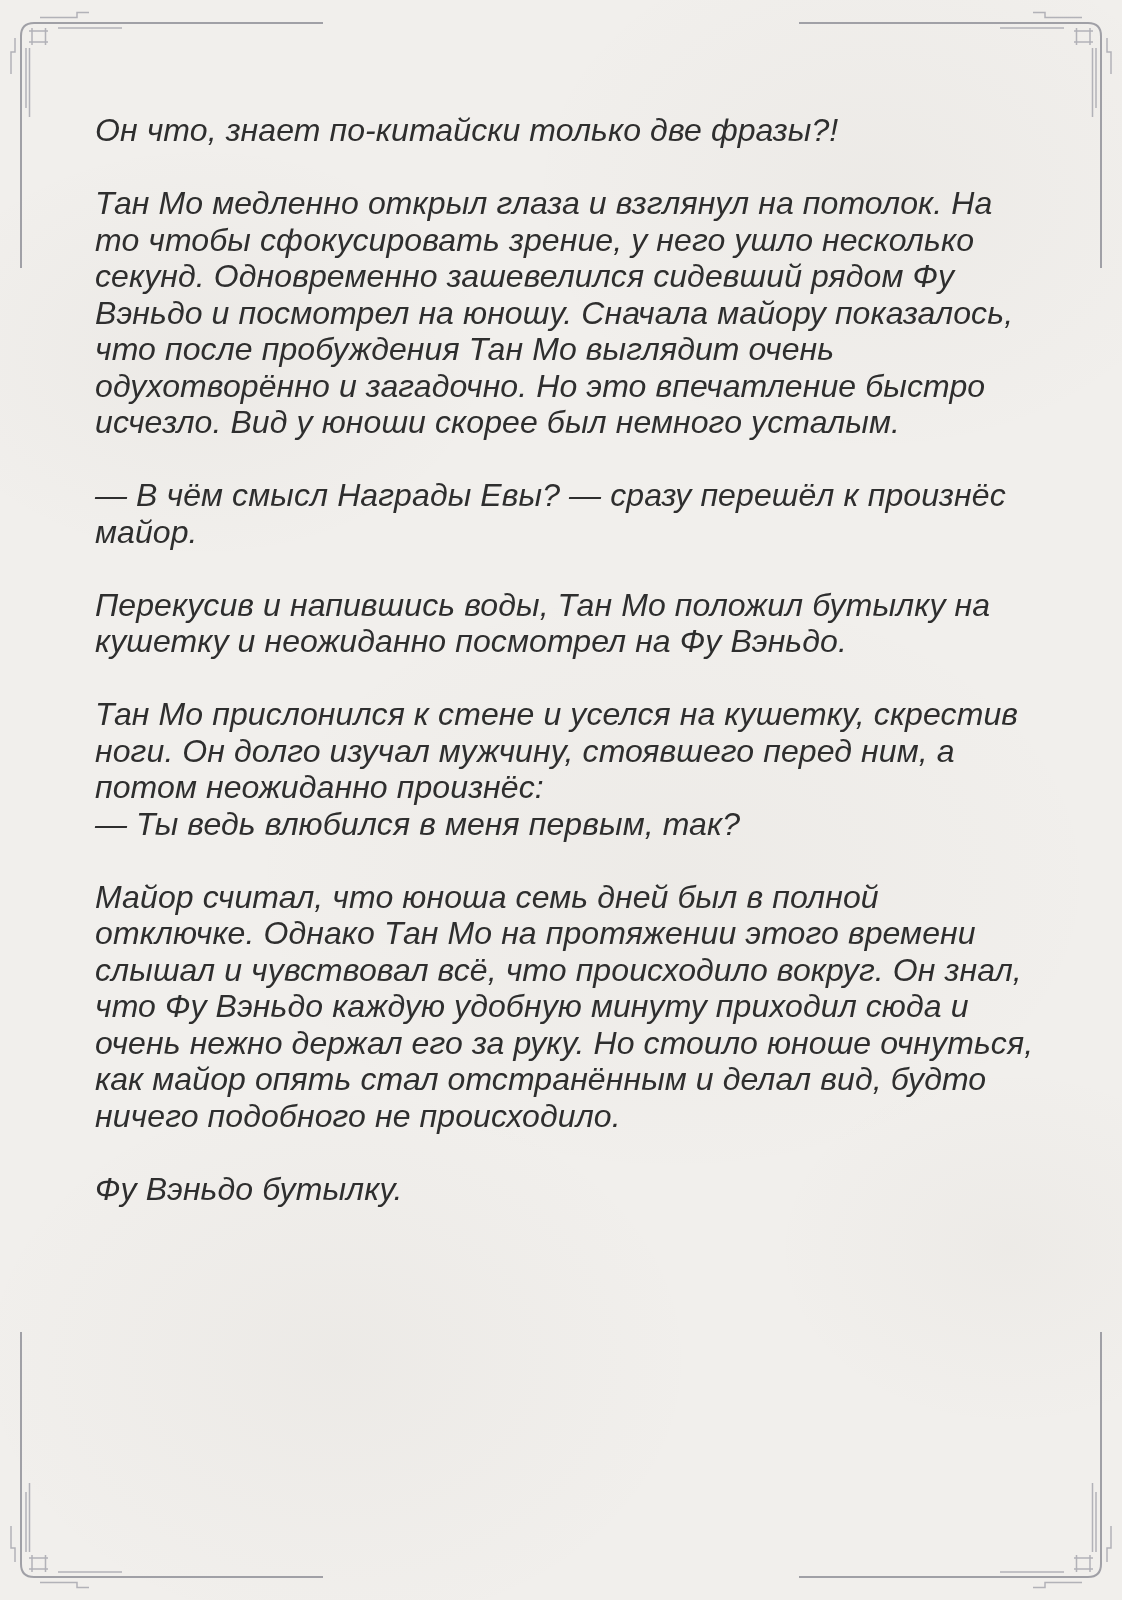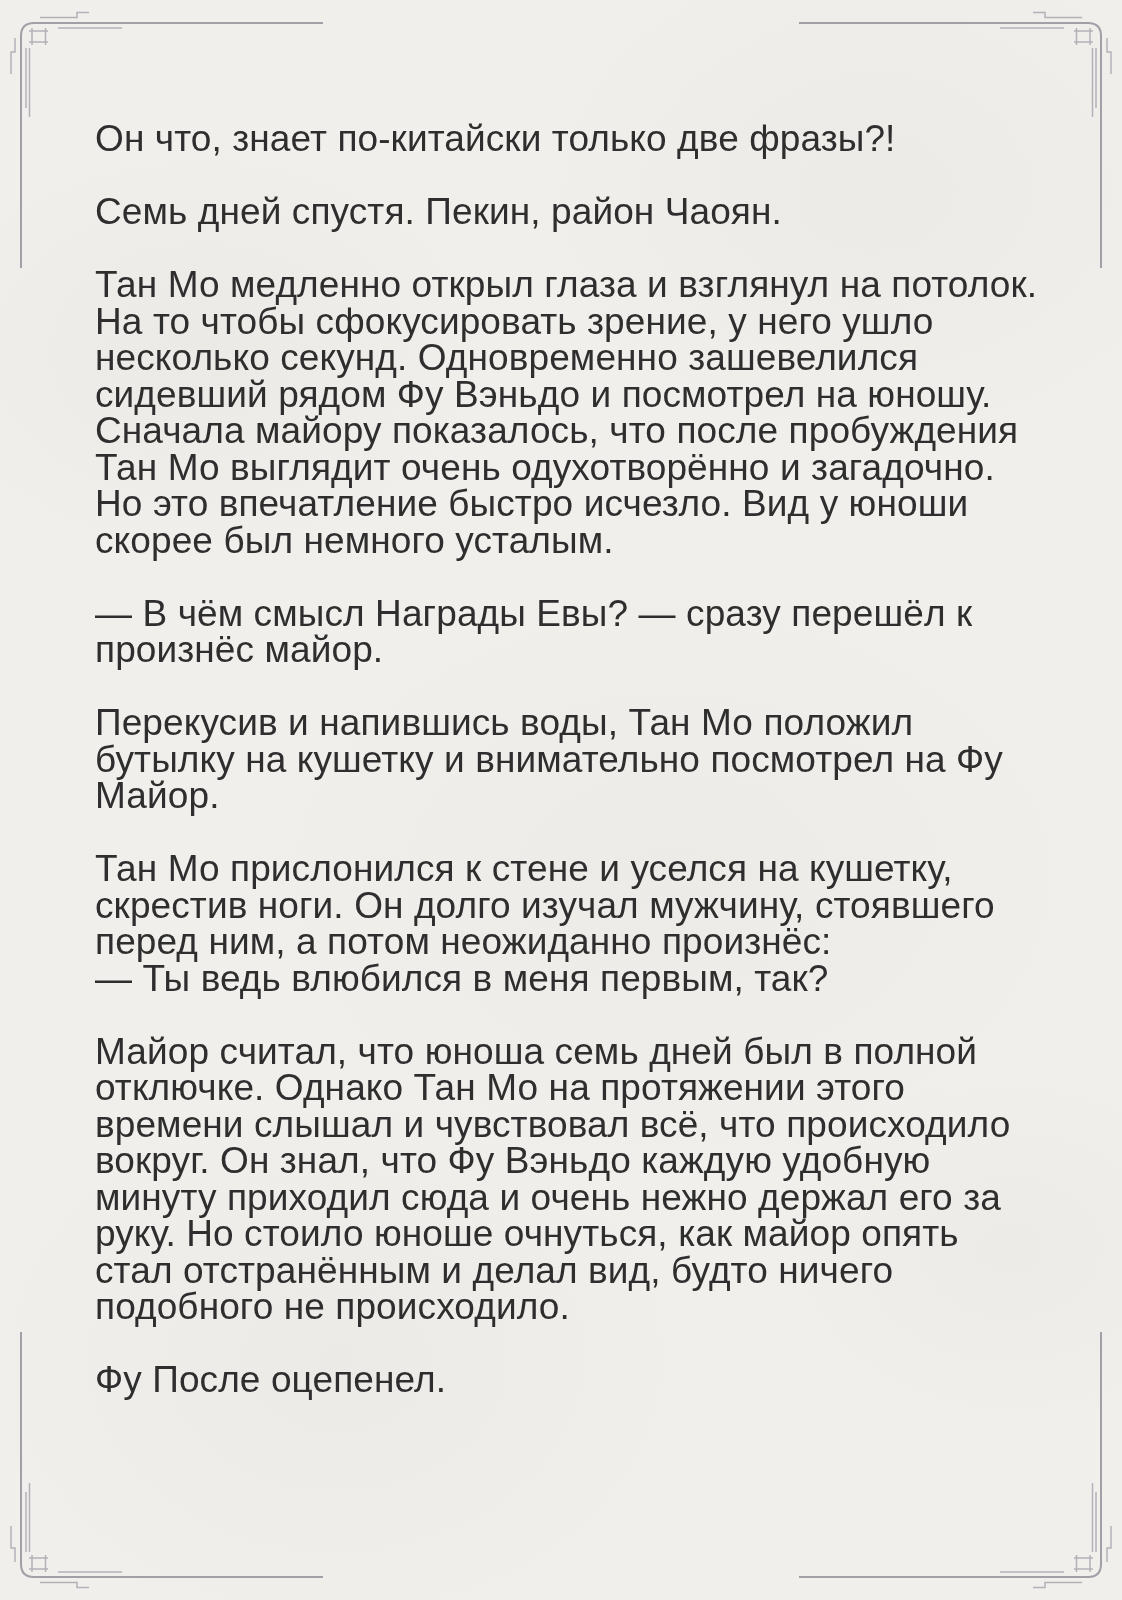--- a/index.html
+++ b/index.html
@@ -26,26 +26,27 @@
       radial-gradient(600px 420px at 60% 55%, rgba(130,120,100,0.035), rgba(130,120,100,0) 72%),
       radial-gradient(520px 400px at 30% 85%, rgba(120,110,95,0.04), rgba(120,110,95,0) 70%),
       radial-gradient(340px 260px at 90% 78%, rgba(125,115,95,0.035), rgba(125,115,95,0) 70%);
     pointer-events:none;
   }
   .frame-svg{position:absolute;inset:0;display:block;}
   .frame-main{fill:none;stroke:var(--frame);stroke-width:2;opacity:.9;}
   .frame-accent{fill:none;stroke:var(--frame-light);stroke-width:1.5;opacity:.85;}
   main.page-text{
     position:absolute;
-    left:95px; top:121px;
+    left:95px; top:112px;
     width:945px;
     color:var(--ink);
-    font-size:37px;
+    font-size:32px;
     line-height:36.5px;
     letter-spacing:0.1px;
+    font-style:italic;
   }
   main.page-text p{
     margin:0 0 36.5px 0;
     white-space:pre-line;
   }
 </style>
 </head>
 <body>
 
 <div class="paper-texture"></div>
@@ -69,21 +70,20 @@
     </g>
   </defs>
   <use href="#corner"></use>
   <use href="#corner" transform="translate(1122,0) scale(-1,1)"></use>
   <use href="#corner" transform="translate(0,1600) scale(1,-1)"></use>
   <use href="#corner" transform="translate(1122,1600) scale(-1,-1)"></use>
 </svg>
 
 <main class="page-text">
   <p>Он что, знает по-китайски только две фразы?!</p>
-  <p>Семь дней спустя. Пекин, район Чаоян.</p>
   <p>Тан Мо медленно открыл глаза и взглянул на потолок. На то чтобы сфокусировать зрение, у него ушло несколько секунд. Одновременно зашевелился сидевший рядом Фу Вэньдо и посмотрел на юношу. Сначала майору показалось, что после пробуждения Тан Мо выглядит очень одухотворённо и загадочно. Но это впечатление быстро исчезло. Вид у юноши скорее был немного усталым.</p>
   <p>— В чём смысл Награды Евы? — сразу перешёл к произнёс майор.</p>
-  <p>Перекусив и напившись воды, Тан Мо положил бутылку на кушетку и внимательно посмотрел на Фу Майор.</p>
+  <p>Перекусив и напившись воды, Тан Мо положил бутылку на кушетку и неожиданно посмотрел на Фу Вэньдо.</p>
   <p>Тан Мо прислонился к стене и уселся на кушетку, скрестив ноги. Он долго изучал мужчину, стоявшего перед ним, а потом неожиданно произнёс:
 — Ты ведь влюбился в меня первым, так?</p>
   <p>Майор считал, что юноша семь дней был в полной отключке. Однако Тан Мо на протяжении этого времени слышал и чувствовал всё, что происходило вокруг. Он знал, что Фу Вэньдо каждую удобную минуту приходил сюда и очень нежно держал его за руку. Но стоило юноше очнуться, как майор опять стал отстранённым и делал вид, будто ничего подобного не происходило.</p>
-  <p>Фу После оцепенел.</p>
+  <p>Фу Вэньдо бутылку.</p>
 </main>
 
 </body></html>

